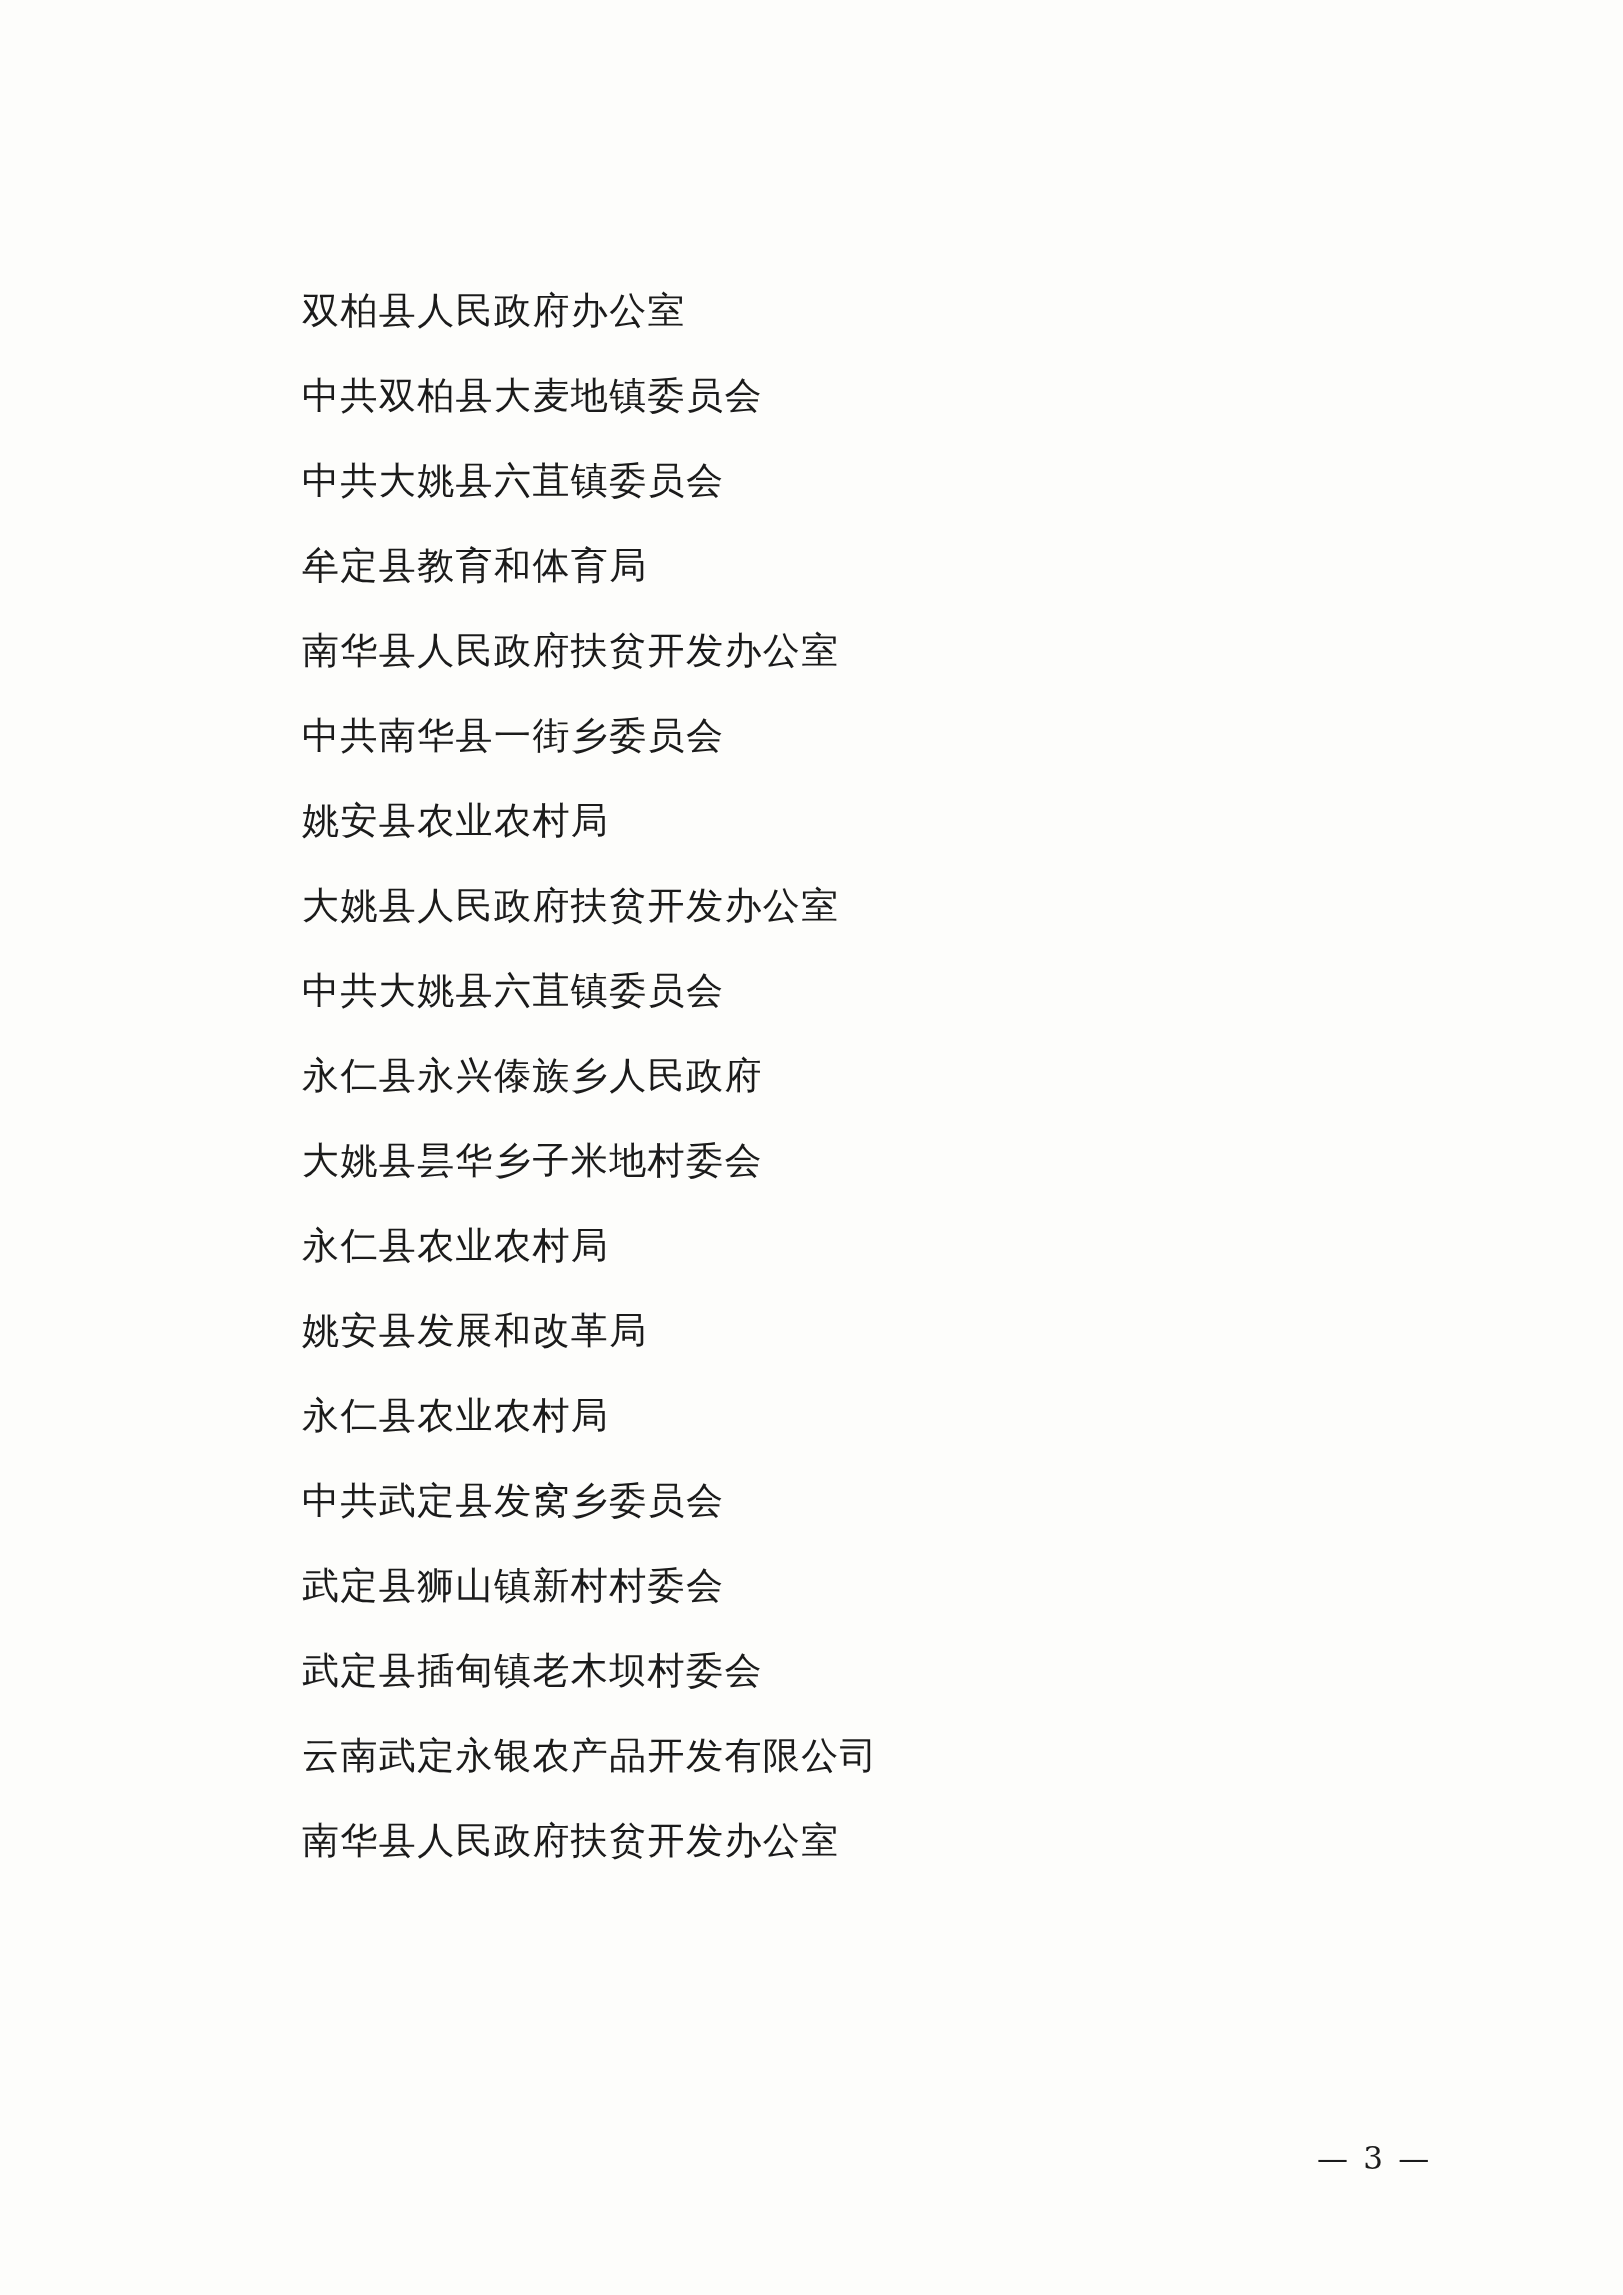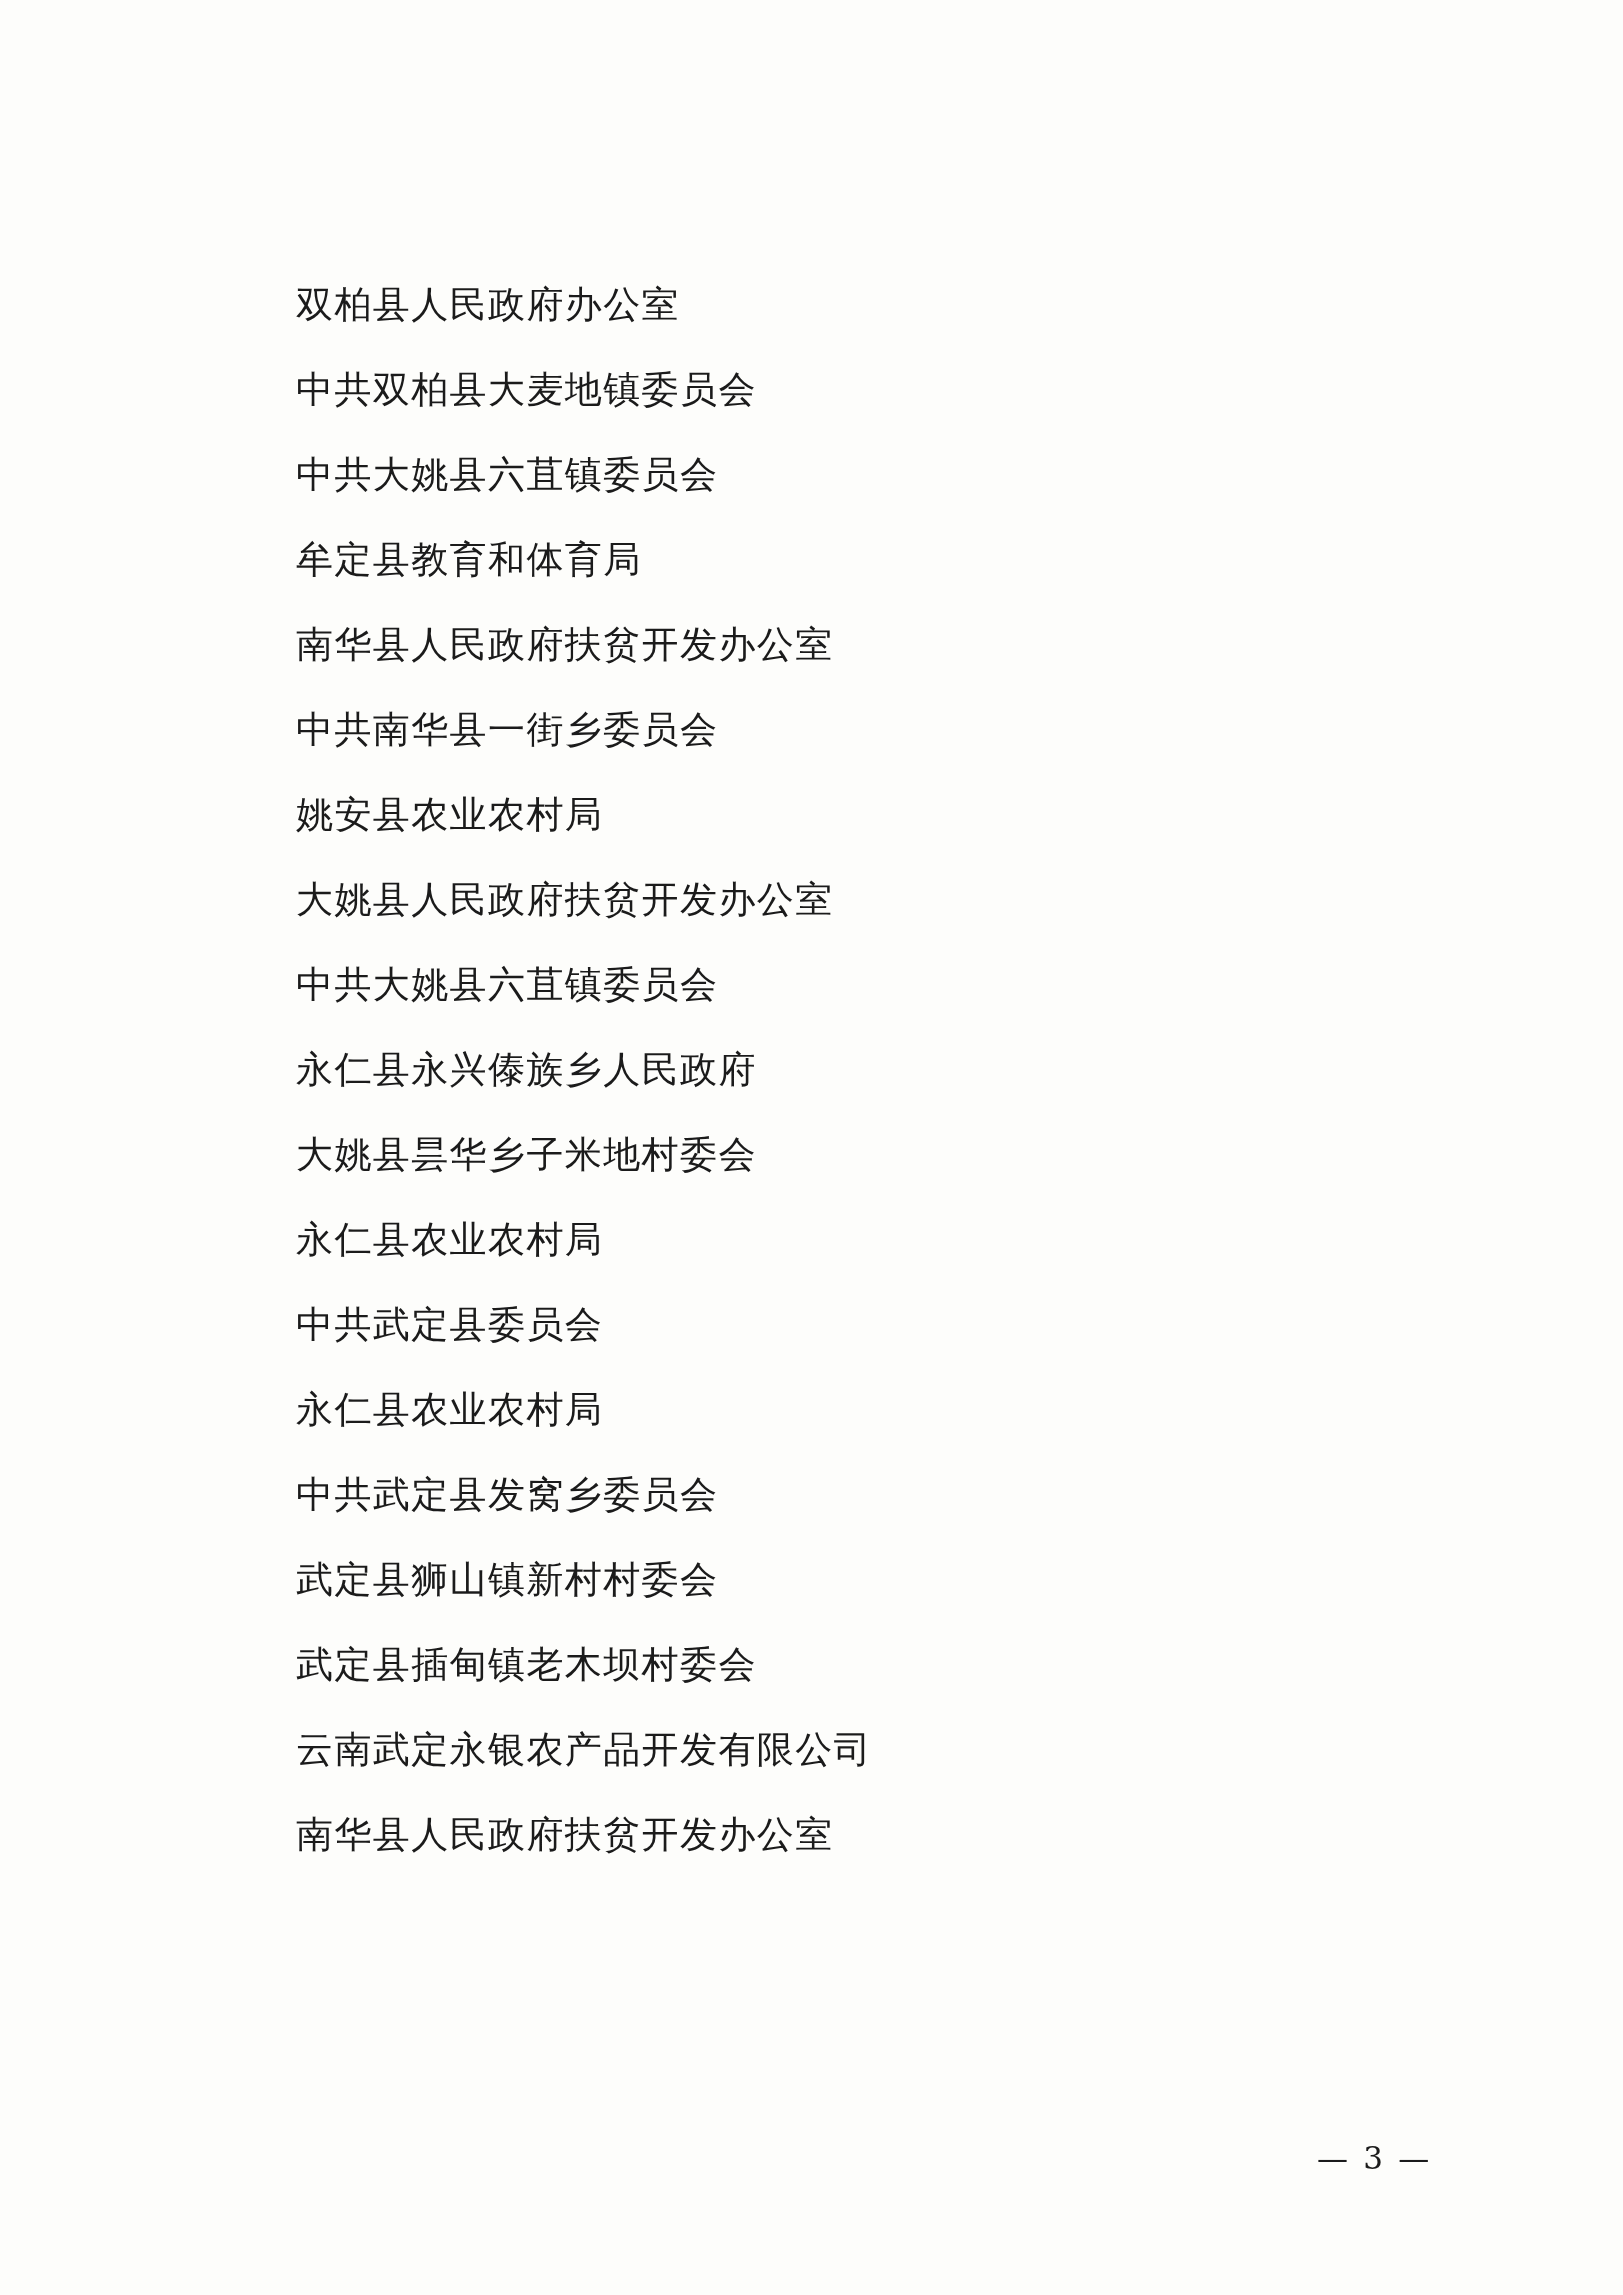--- a/index.html
+++ b/index.html
@@ -16,21 +16,21 @@
     overflow: hidden;
   }
   .content {
     position: absolute;
     left: 286px;
     top: 252px;
     width: 1064px;
   }
   .entry-list {
     list-style: none;
-    margin: 10px;
+    margin: 16px;
     padding: 0;
   }
   .entry {
     font-family: "DejaVu Serif", "Liberation Serif", serif;
     font-size: 37px;
     line-height: 85px;
     color: #1b1b1b;
     letter-spacing: 1.4px;
     white-space: nowrap;
   }
@@ -55,21 +55,21 @@
       <li class="entry">中共大姚县六苴镇委员会</li>
       <li class="entry">牟定县教育和体育局</li>
       <li class="entry">南华县人民政府扶贫开发办公室</li>
       <li class="entry">中共南华县一街乡委员会</li>
       <li class="entry">姚安县农业农村局</li>
       <li class="entry">大姚县人民政府扶贫开发办公室</li>
       <li class="entry">中共大姚县六苴镇委员会</li>
       <li class="entry">永仁县永兴傣族乡人民政府</li>
       <li class="entry">大姚县昙华乡子米地村委会</li>
       <li class="entry">永仁县农业农村局</li>
-      <li class="entry">中共武定县委员会</li>
+      <li class="entry">姚安县发展和改革局</li>
       <li class="entry">永仁县农业农村局</li>
       <li class="entry">中共武定县发窝乡委员会</li>
       <li class="entry">武定县狮山镇新村村委会</li>
       <li class="entry">武定县插甸镇老木坝村委会</li>
       <li class="entry">云南武定永银农产品开发有限公司</li>
       <li class="entry">南华县人民政府扶贫开发办公室</li>
     </ul>
   </div>
   <div class="page-number">— 3 —</div>
 </div>

